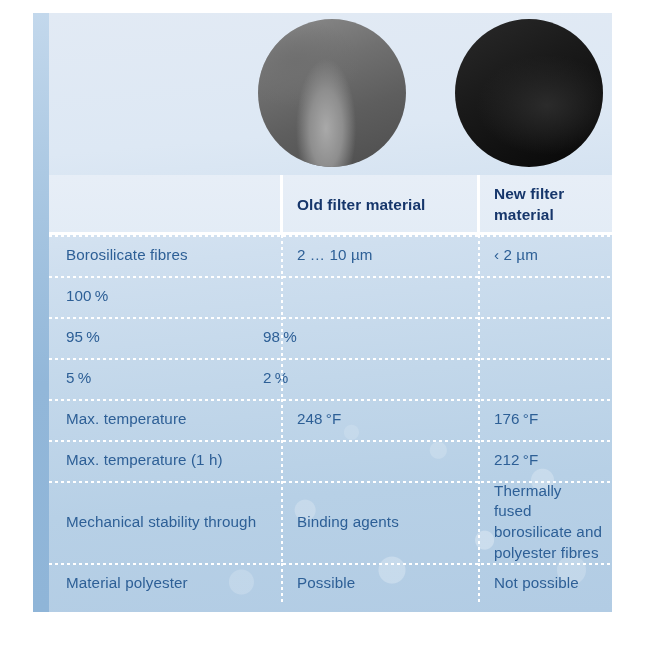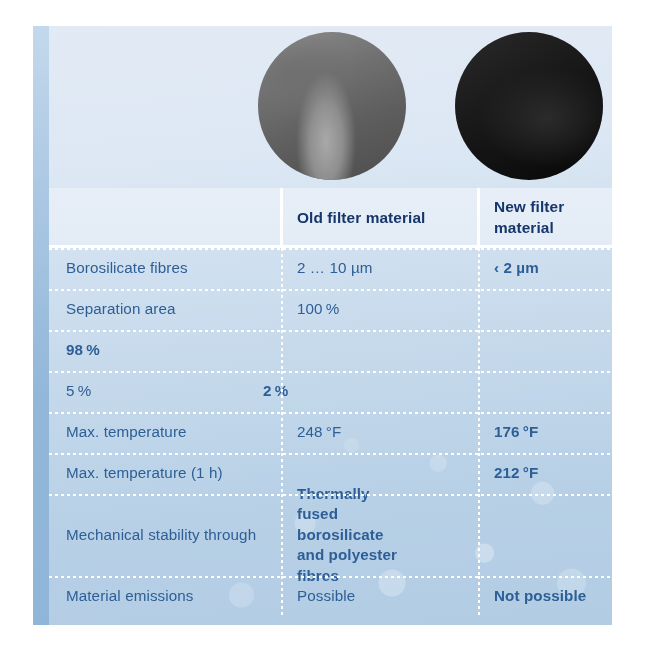--- a/index.html
+++ b/index.html
@@ -18,21 +18,21 @@
     position: relative;
     width: 650px;
     height: 650px;
     background: #ffffff;
   }
 
   
   .panel {
     position: absolute;
     left: 33px;
-    top: 26px;
+    top: 13px;
     width: 579px;
     height: 599px;
     background:
       radial-gradient(circle at 78% 88%, rgba(255,255,255,0.30) 0 9px, rgba(255,255,255,0) 10px),
       radial-gradient(circle at 62% 93%, rgba(255,255,255,0.26) 0 13px, rgba(255,255,255,0) 14px),
       radial-gradient(circle at 88% 78%, rgba(255,255,255,0.24) 0 11px, rgba(255,255,255,0) 12px),
       radial-gradient(circle at 47% 83%, rgba(255,255,255,0.22) 0 10px, rgba(255,255,255,0) 11px),
       radial-gradient(circle at 70% 73%, rgba(255,255,255,0.18) 0 8px, rgba(255,255,255,0) 9px),
       radial-gradient(circle at 36% 95%, rgba(255,255,255,0.18) 0 12px, rgba(255,255,255,0) 13px),
       radial-gradient(circle at 93% 93%, rgba(255,255,255,0.20) 0 14px, rgba(255,255,255,0) 15px),
@@ -124,21 +124,21 @@
     display: flex;
     align-items: center;
     padding: 0 10px 0 17px;
     font-size: 15.2px;
     line-height: 1.35;
     color: #2d5f96;
     letter-spacing: 0.1px;
   }
   .c-label { width: 231px; text-align: right; }
   .c-old   { width: 197px; }
-  .c-new   { width: 135px; font-weight: bold; }
+  .c-new   { width: 135px; }
 
   
   .row-head {
     height: 60px;
     background: linear-gradient(180deg, #e7eef7 0%, #e3ecf6 100%);
   }
   .row-head .cell {
     color: #16366b;
     font-weight: bold;
     font-size: 15.4px;
@@ -220,28 +220,28 @@
           <div class="hdash"></div>
           <div class="cell c-label">Borosilicate fibres</div>
           <div class="cell c-old">2 … 10 µm</div>
           <div class="cell c-new">‹ 2 µm</div>
           <div class="vdash d1"></div>
           <div class="vdash d2"></div>
         </div>
 
         <div class="row row-body">
           <div class="hdash"></div>
-          <div class="cell c-label">Separation area</div>
           <div class="cell c-old">100 %</div>
           <div class="vdash d1"></div>
           <div class="vdash d2"></div>
         </div>
 
         <div class="row row-body">
           <div class="hdash"></div>
+          <div class="cell c-old">95 %</div>
           <div class="cell c-new">98 %</div>
           <div class="vdash d1"></div>
           <div class="vdash d2"></div>
         </div>
 
         <div class="row row-body">
           <div class="hdash"></div>
           <div class="cell c-old">5 %</div>
           <div class="cell c-new">2 %</div>
           <div class="vdash d1"></div>
@@ -262,28 +262,29 @@
           <div class="cell c-label">Max. temperature (1 h)</div>
           <div class="cell c-old"></div>
           <div class="cell c-new">212 °F</div>
           <div class="vdash d1"></div>
           <div class="vdash d2"></div>
         </div>
 
         <div class="row row-body tall">
           <div class="hdash"></div>
           <div class="cell c-label">Mechanical stability through</div>
+          <div class="cell c-old">Binding agents</div>
           <div class="cell c-new">Thermally fused borosilicate and polyester fibres</div>
           <div class="vdash d1"></div>
           <div class="vdash d2"></div>
         </div>
 
         <div class="row row-body">
           <div class="hdash"></div>
-          <div class="cell c-label">Material emissions</div>
+          <div class="cell c-label">Material polyester</div>
           <div class="cell c-old">Possible</div>
           <div class="cell c-new">Not possible</div>
           <div class="vdash d1"></div>
           <div class="vdash d2"></div>
         </div>
 
       </div>
     </div>
   </div>
 </div>

